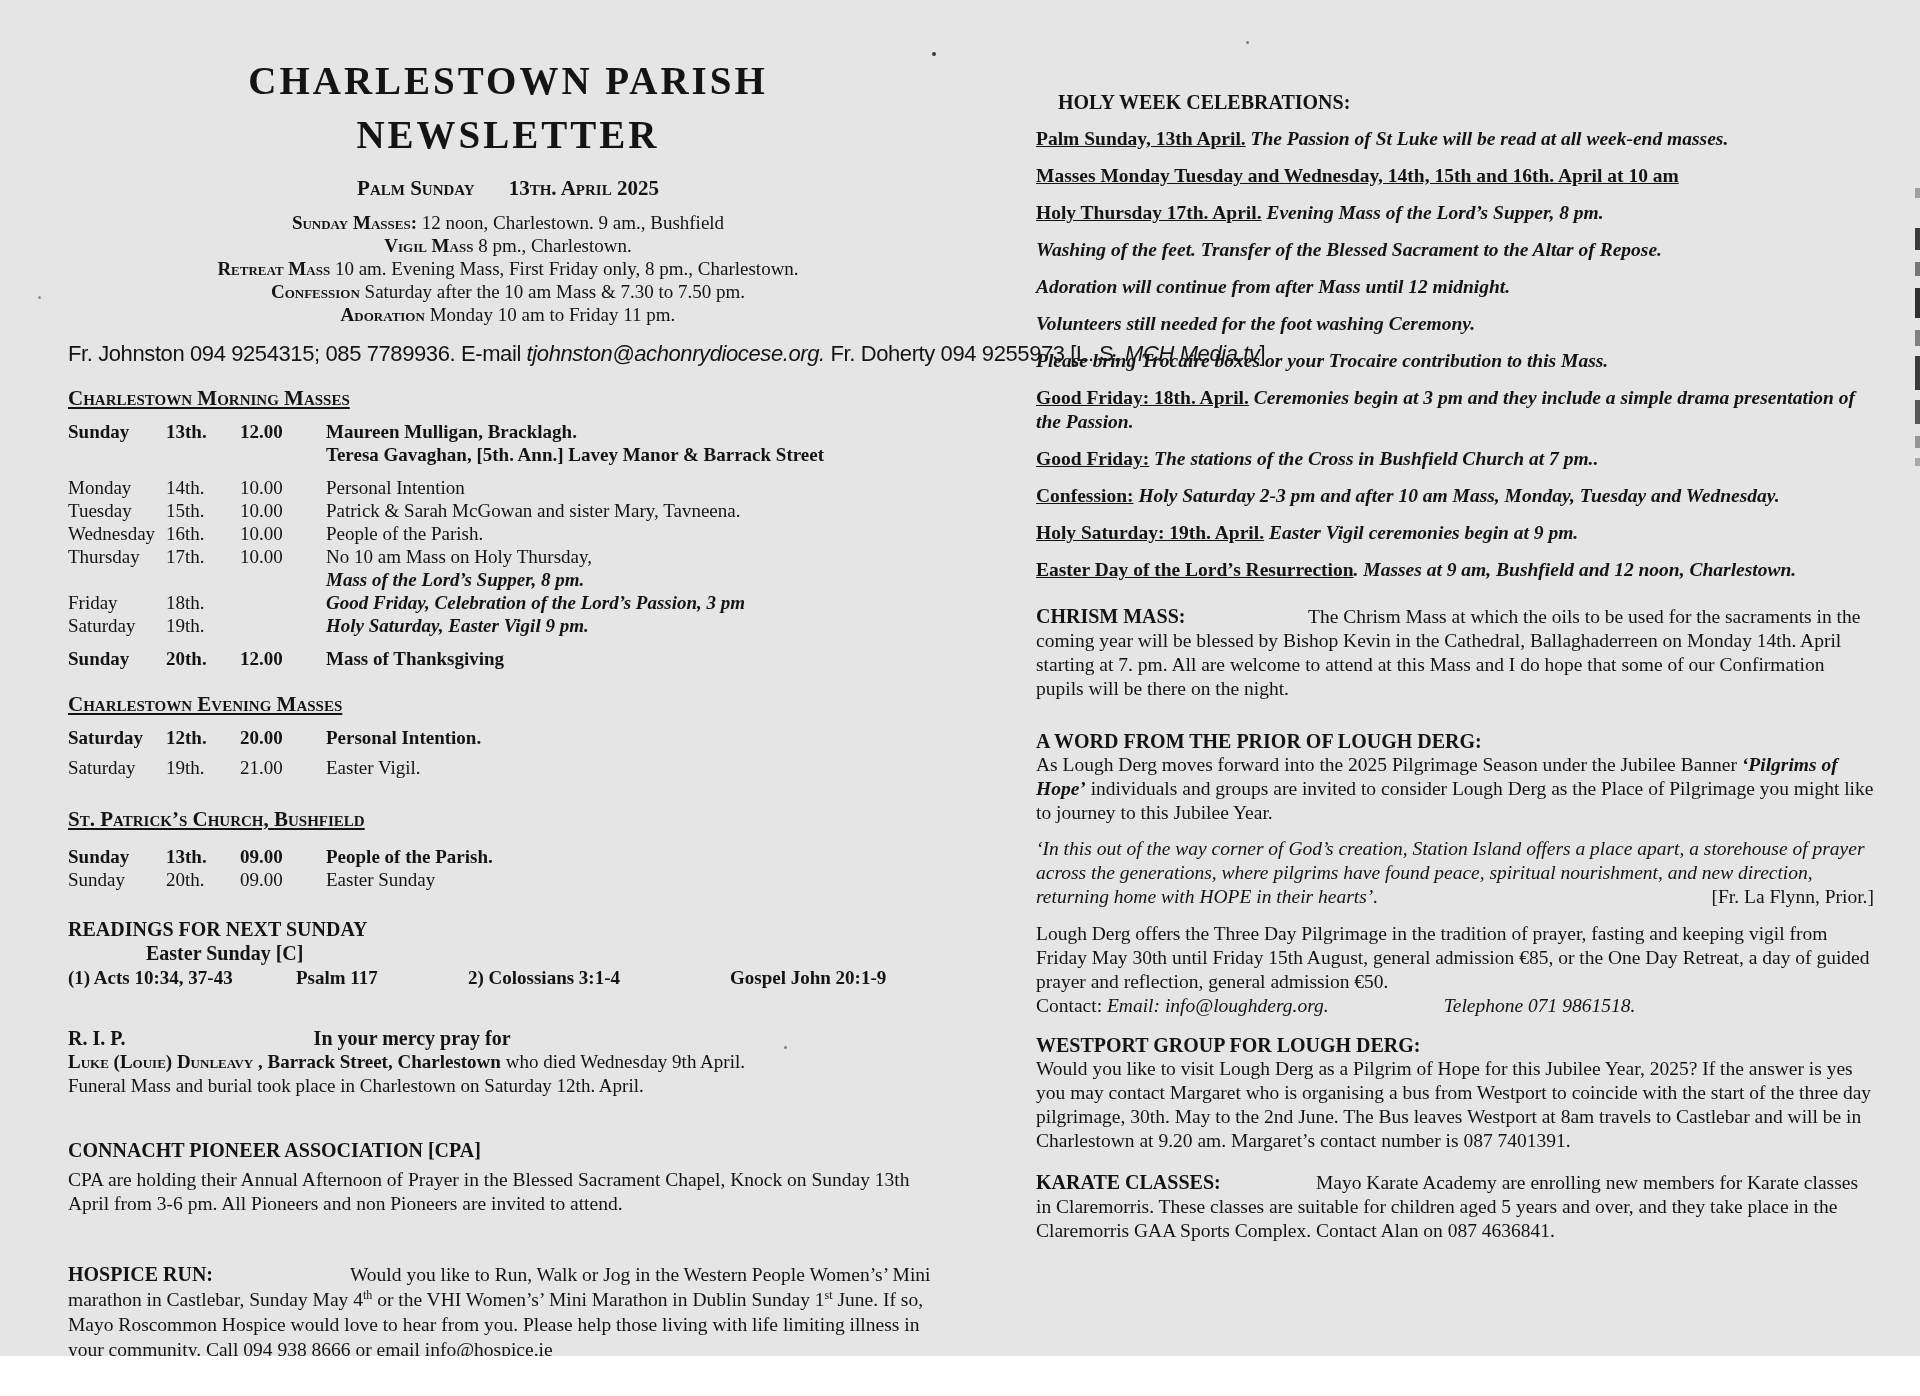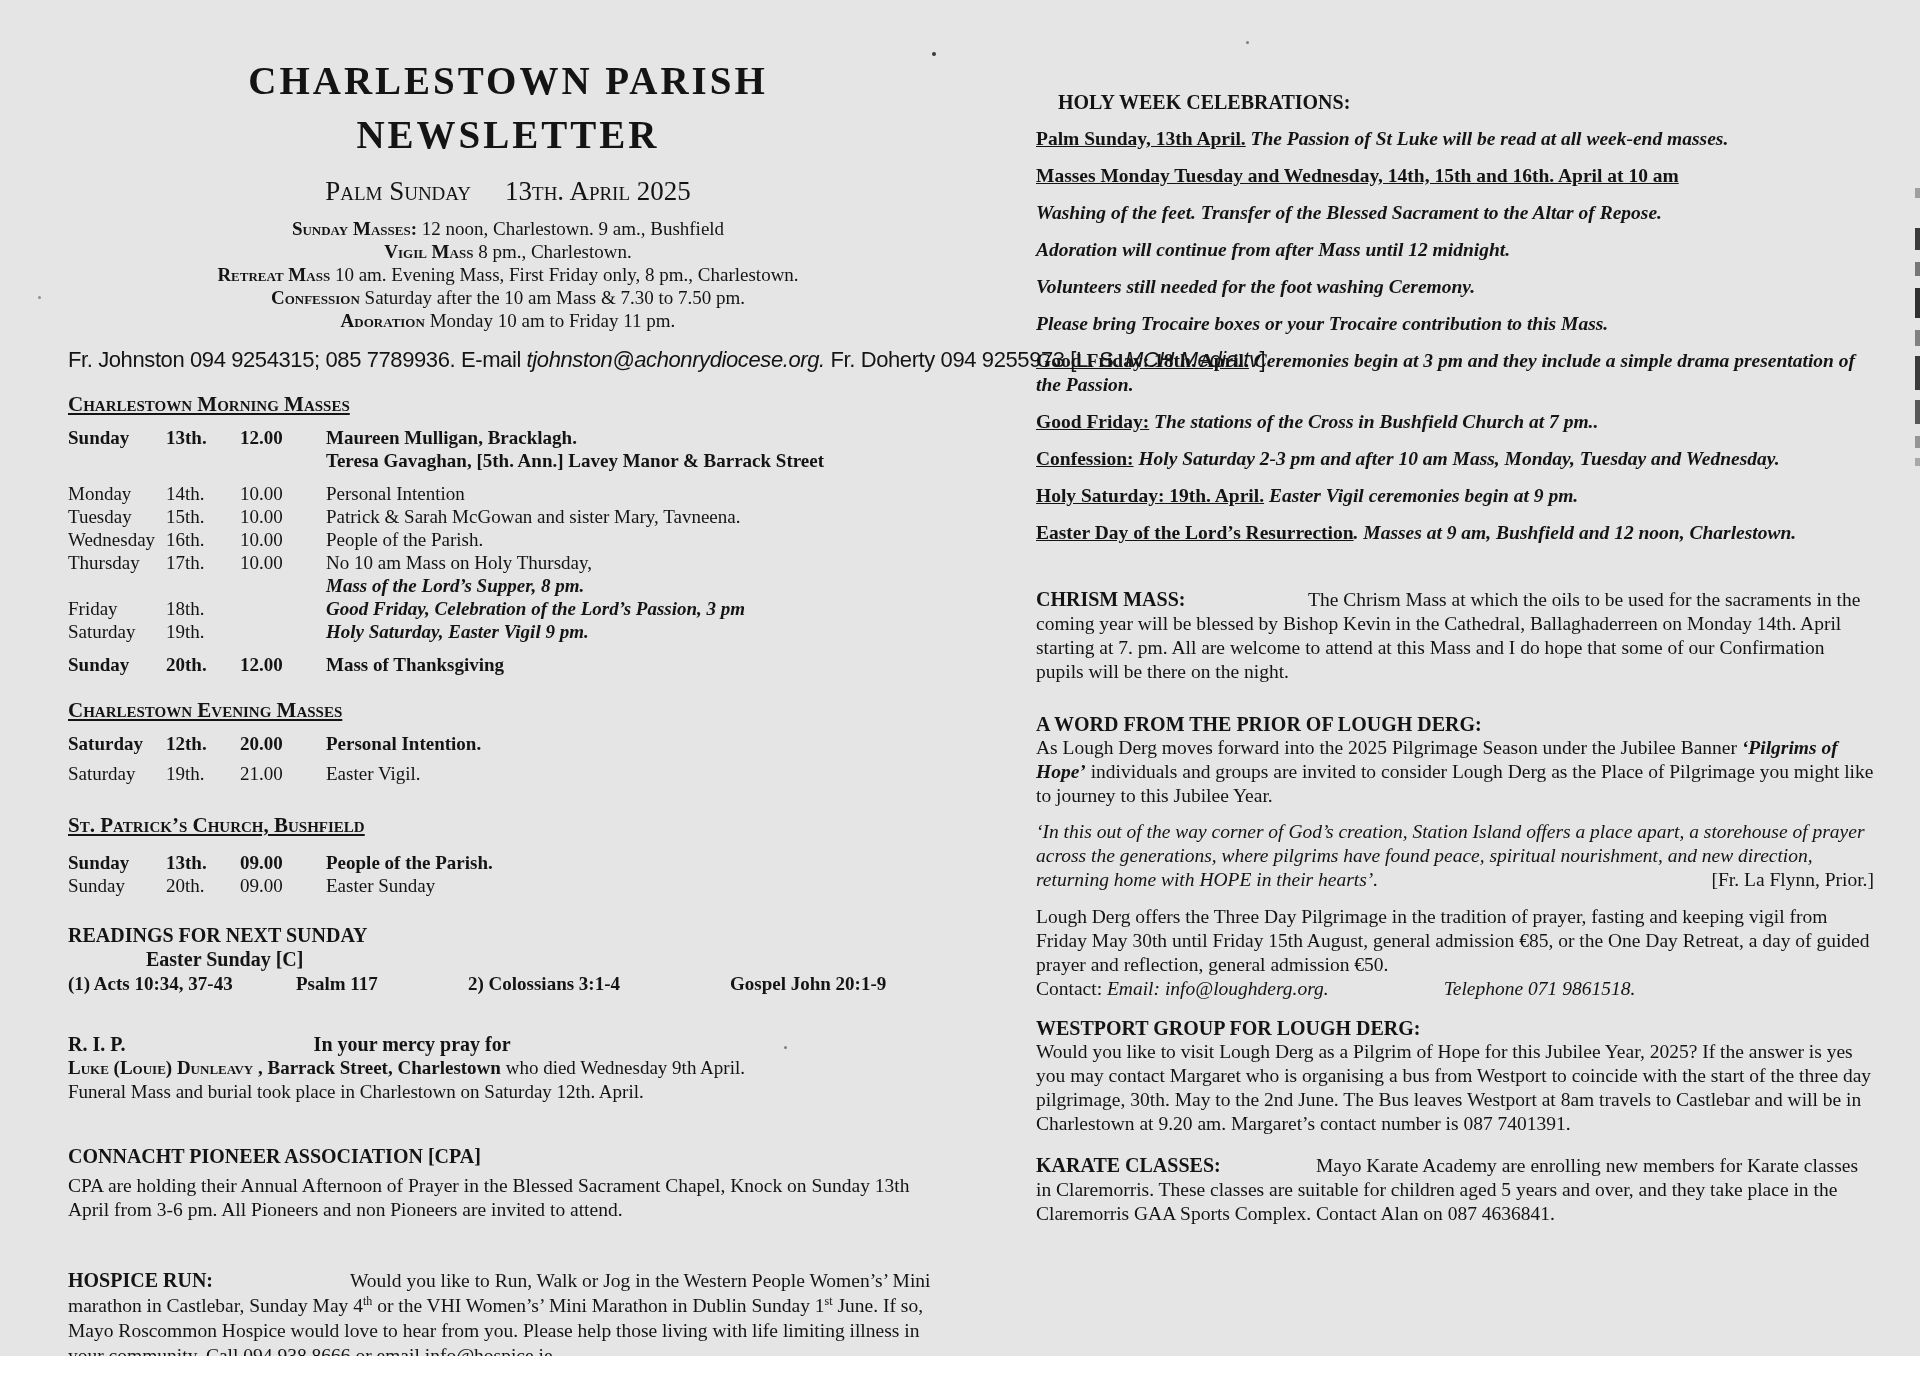--- a/index.html
+++ b/index.html
@@ -24,21 +24,21 @@
   .col-left{position:absolute;left:68px;top:58px;width:880px;}
   .col-right{position:absolute;left:1036px;top:90px;width:838px;}
 
   
   .title{
     text-align:center;font-weight:bold;font-size:39px;letter-spacing:3px;
     line-height:46px;
   }
   .title2{margin-top:8px;}
   .issue-line{
-    text-align:center;font-weight:normal;font-size:27px;margin-top:18px;
+    text-align:center;font-weight:bold;font-size:21px;margin-top:18px;
     font-variant:small-caps;
   }
   .issue-line .gap{display:inline-block;width:34px;}
   .mass-times{margin-top:10px;text-align:center;font-size:19px;line-height:23px;}
   .mass-times .lbl{font-variant:small-caps;font-weight:bold;}
 
   .contact-line{
     margin-top:18px;font-family:"Liberation Sans",sans-serif;font-weight:normal;
     font-size:22px;letter-spacing:-0.4px;line-height:20px;white-space:nowrap;
   }
@@ -72,21 +72,21 @@
   .hospice{margin-top:46px;font-size:19.5px;line-height:25px;}
   .inline-head{font-weight:bold;font-size:20px;display:inline-block;}
   .hospice .inline-head{width:282px;}
 
   
   .hw-head{font-weight:bold;font-size:20px;line-height:24px;margin-left:22px;}
   .hw-item{margin:13px 0 0 0;font-size:19.5px;line-height:24px;}
   .hw-item .lead{font-weight:bold;text-decoration:underline;}
   .hw-item .rest{font-weight:bold;font-style:italic;}
 
-  .chrism{margin-top:42px;font-size:19.5px;line-height:24px;}
+  .chrism{margin-top:22px;font-size:19.5px;line-height:24px;}
   .chrism .inline-head{width:272px;}
   .prior{margin-top:28px;font-size:19.5px;line-height:24px;}
   .prior .quote{margin-top:12px;font-style:italic;}
   .prior .para2{margin-top:13px;}
   .westport{margin-top:15px;font-size:19.5px;line-height:24px;}
   .karate{margin-top:17px;font-size:19.5px;line-height:24px;}
   .karate .inline-head{width:280px;}
 
   
   .speck{position:absolute;background:#3a3a3a;border-radius:50%;}
@@ -244,20 +244,21 @@
     </div>
 
   </div>
 
   <div class="col-right">
 
     <div class="hw-head">HOLY WEEK CELEBRATIONS:</div>
 
     <p class="hw-item"><span class="lead">Palm Sunday, 13th April.</span><span class="rest"> The Passion of St Luke will be read at all week-end masses.</span></p>
     <p class="hw-item"><span class="lead">Masses Monday Tuesday and Wednesday, 14th, 15th and 16th. April at 10 am</span><span class="rest"></span></p>
+    <p class="hw-item"><span class="lead">Holy Thursday 17th. April.</span><span class="rest"> Evening Mass of the Lord’s Supper, 8 pm.</span></p>
     <p class="hw-item"><span class="lead"></span><span class="rest">Washing of the feet. Transfer of the Blessed Sacrament to the Altar of Repose.</span></p>
     <p class="hw-item"><span class="lead"></span><span class="rest">Adoration will continue from after Mass until 12 midnight.</span></p>
     <p class="hw-item"><span class="lead"></span><span class="rest">Volunteers still needed for the foot washing Ceremony.</span></p>
     <p class="hw-item"><span class="lead"></span><span class="rest">Please bring Trocaire boxes or your Trocaire contribution to this Mass.</span></p>
     <p class="hw-item"><span class="lead">Good Friday: 18th. April.</span><span class="rest"> Ceremonies begin at 3 pm and they include a simple drama presentation of the Passion.</span></p>
     <p class="hw-item"><span class="lead">Good Friday:</span><span class="rest"> The stations of the Cross in Bushfield Church at 7 pm..</span></p>
     <p class="hw-item"><span class="lead">Confession:</span><span class="rest"> Holy Saturday 2-3 pm and after 10 am Mass, Monday, Tuesday and Wednesday.</span></p>
     <p class="hw-item"><span class="lead">Holy Saturday: 19th. April.</span><span class="rest"> Easter Vigil ceremonies begin at 9 pm.</span></p>
     <p class="hw-item"><span class="lead">Easter Day of the Lord’s Resurrection</span><span class="rest">. Masses at 9 am, Bushfield and 12 noon, Charlestown.</span></p>
 

